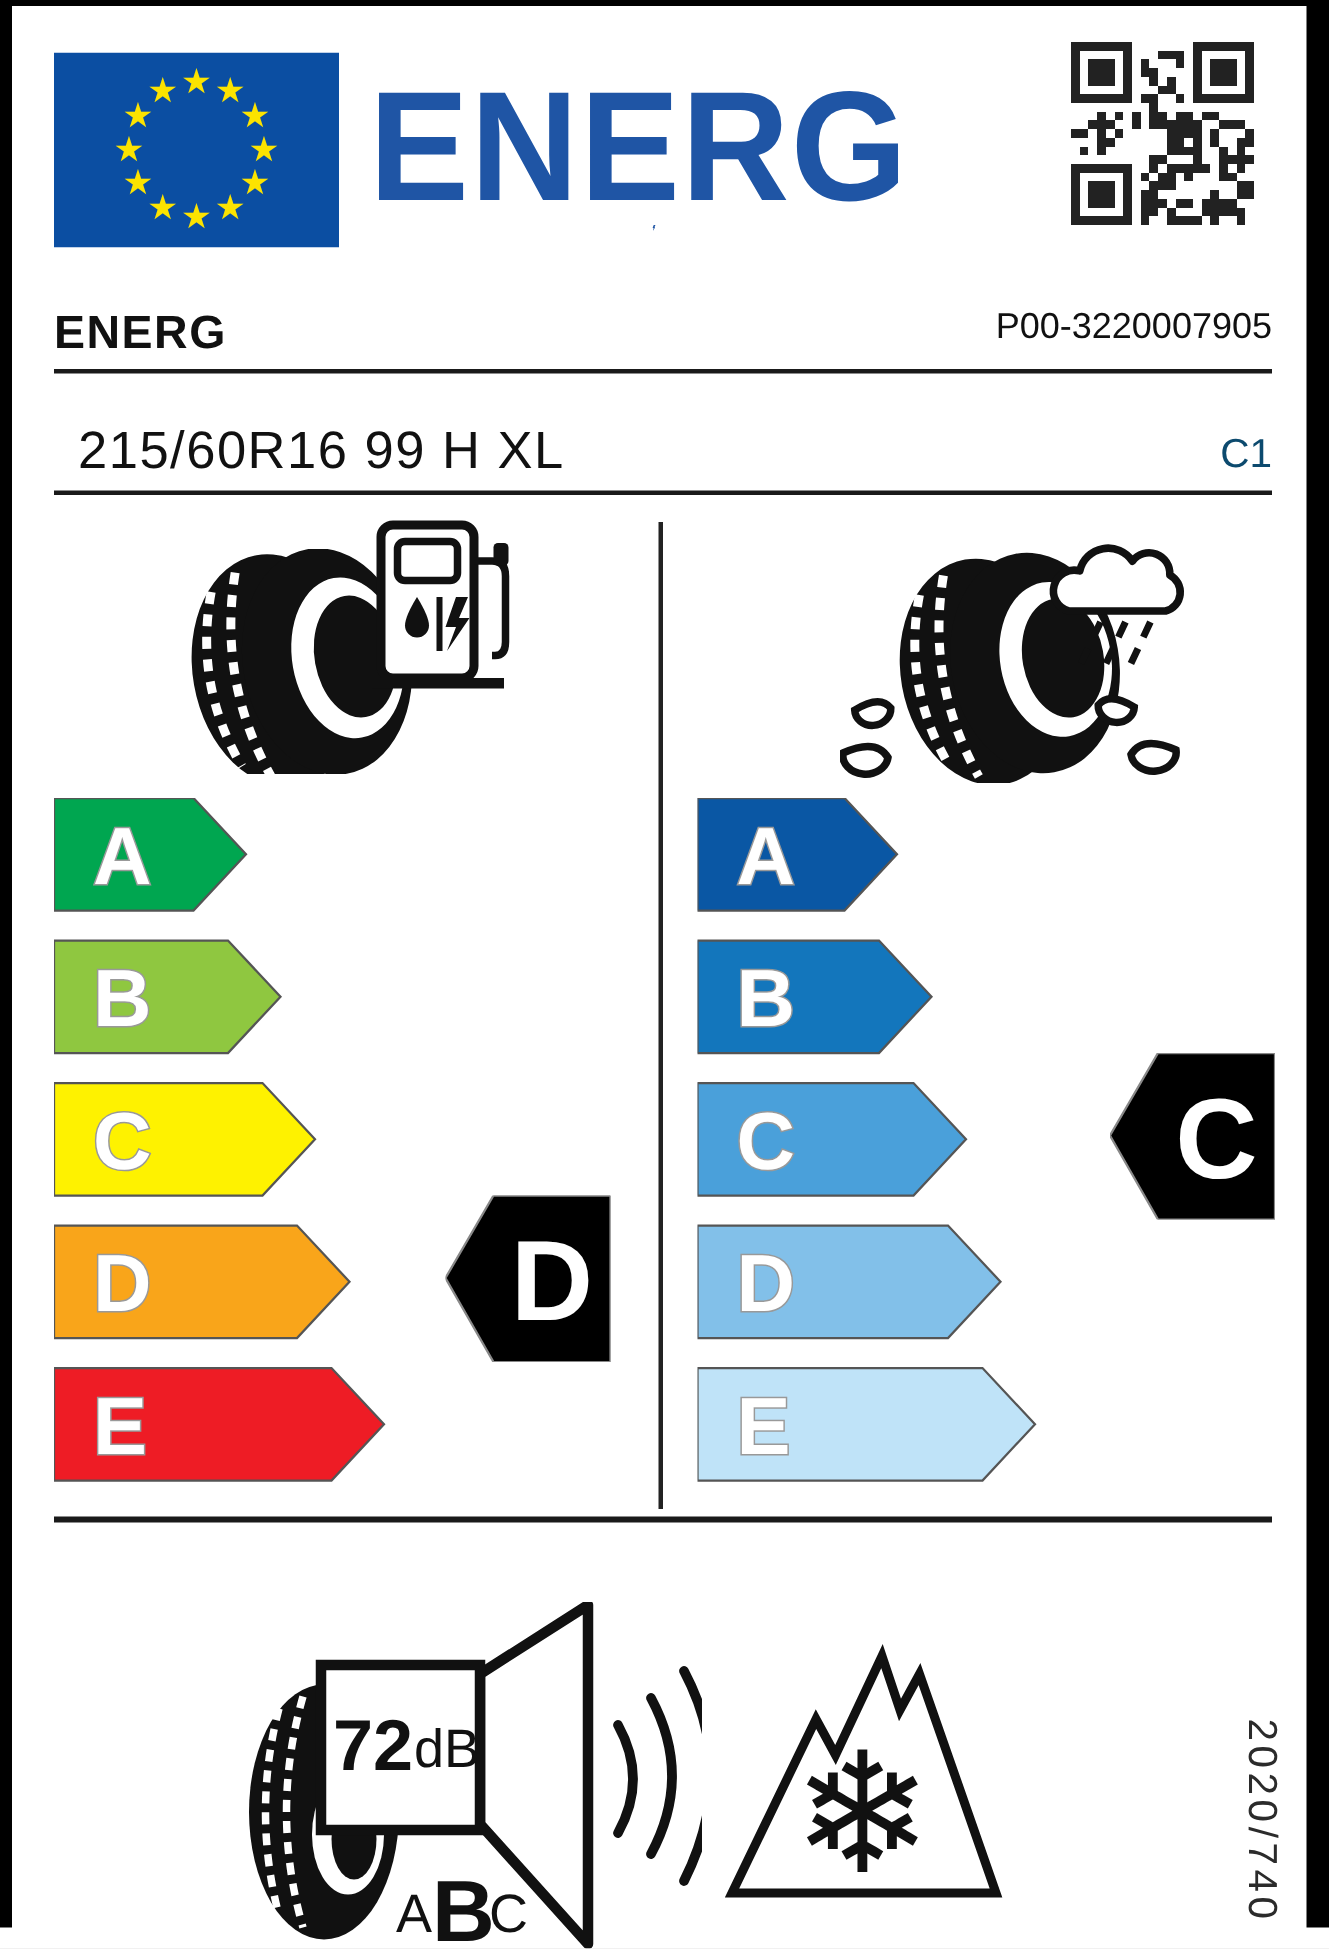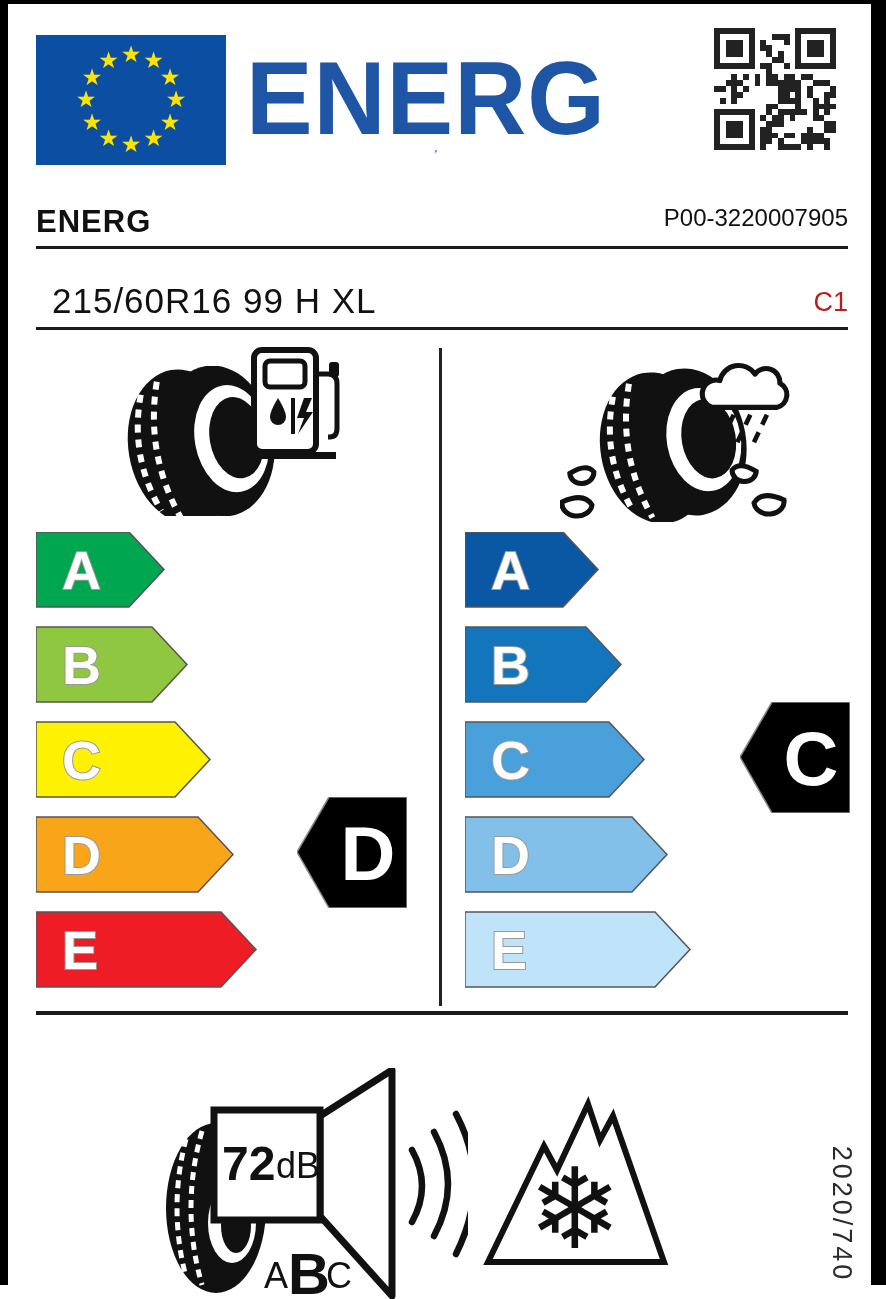--- a/index.html
+++ b/index.html
@@ -16,21 +16,21 @@
   
   .flag{left:36px;top:35px;width:190px;height:130px;}
   .logo{left:246px;top:46px;display:flex;align-items:center;height:108px;flex-direction:column;}
   .logo-text{font-size:104px;font-weight:700;line-height:104px;letter-spacing:1px;transform:scaleX(0.96);transform-origin:left;}
   .qr{left:714px;top:28px;width:122px;height:122px;}
   
   .brand{left:36px;top:204px;font-size:31px;font-weight:700;letter-spacing:1px;}
   .pcode{right:38px;top:204px;font-size:24px;font-weight:400;letter-spacing:0;}
   .line1{left:36px;top:246px;width:812px;height:3px;}
   .tsize{left:36px;top:281px;font-size:35px;letter-spacing:1px;margin-left:16px;}
-  .tclass{right:38px;top:287px;font-size:27px;color:#b91c1c;}
+  .tclass{right:38px;top:287px;font-size:27px;color:#0c4a6e;}
   .line2{left:36px;top:327px;width:812px;height:3px;}
   .line3{left:36px;top:1011px;width:812px;height:4px;}
   .divider{left:439px;top:348px;width:3px;height:658px;background:#222;}
   
   .fuel-tire{left:118px;top:366px;}
   .fuel-pump{left:248px;top:346px;}
   .wet-tire{left:560px;top:362px;}
   .wet-cloud{left:682px;top:348px;}
   .scale-left{left:36px;top:532px;}
   .scale-right{left:465px;top:532px;}

